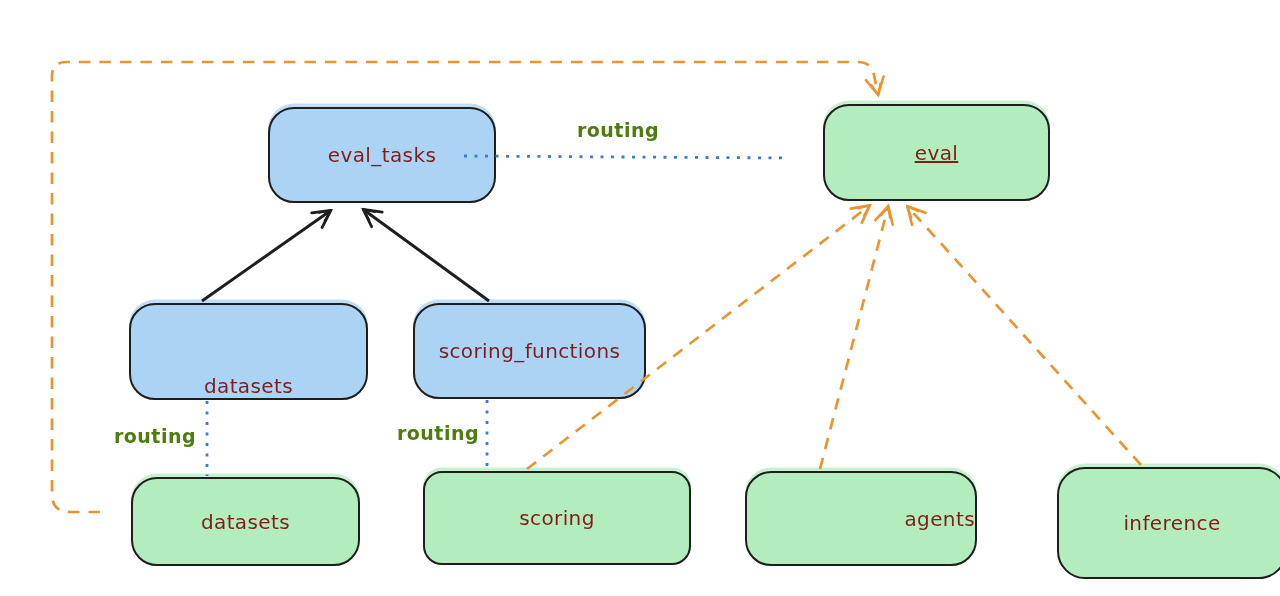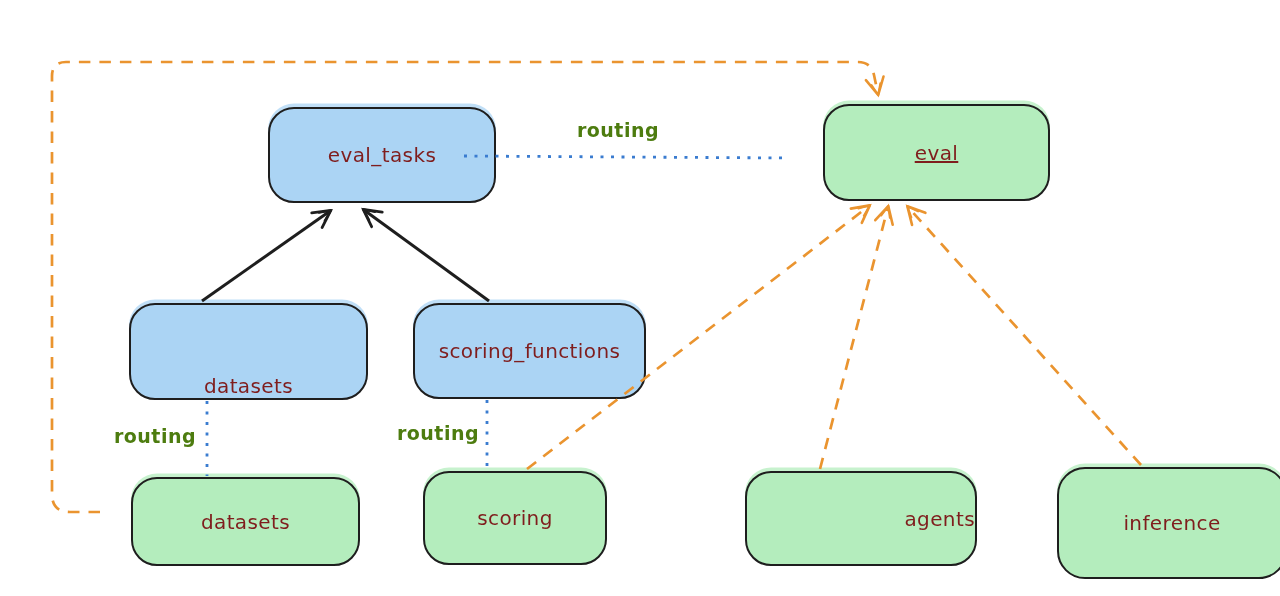--- a/index.html
+++ b/index.html
@@ -21,21 +21,21 @@
     margin-left:35px;
   }
   .node.blue{background:#abd4f4;box-shadow:0 -3.5px 0 rgba(171,212,244,.75);}
   .node.green{background:#b4edbd;box-shadow:0 -3.5px 0 rgba(180,237,189,.75);}
   
   .n-eval-tasks{left:233px;top:107px;width:228px;height:96px;}
   .n-eval{left:788px;top:104px;width:227px;height:97px;text-decoration:underline;}
   .n-datasets{left:94px;top:303px;width:239px;height:97px;align-items:flex-end;}
   .n-scoring-functions{left:378px;top:303px;width:233px;height:96px;}
   .n-datasetio{left:96px;top:477px;width:229px;height:89px;}
-  .n-scoring{left:388px;top:471px;width:184px;height:94px;}
+  .n-scoring{left:388px;top:471px;width:268px;height:94px;border-radius:19px;}
   .n-agents{left:710px;top:471px;width:232px;height:95px;justify-content:flex-end;}
   .n-inference{left:1022px;top:467px;width:230px;height:112px;border-radius:28px;}
   .edge-label{
     position:absolute;z-index:6;
     transform:translate(-50%,-50%);
     color:#4d7c0f;font-size:19px;font-weight:700;letter-spacing:.5px;
     white-space:nowrap;
   }
   .l-routing-main{left:618px;top:130px;}
   .l-routing-datasetio{left:155px;top:436px;}

